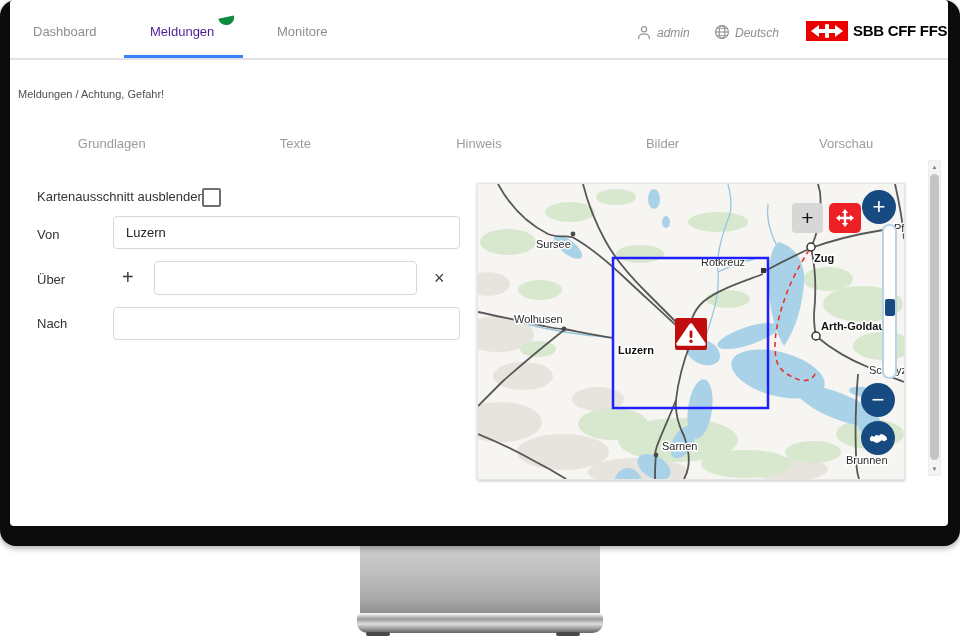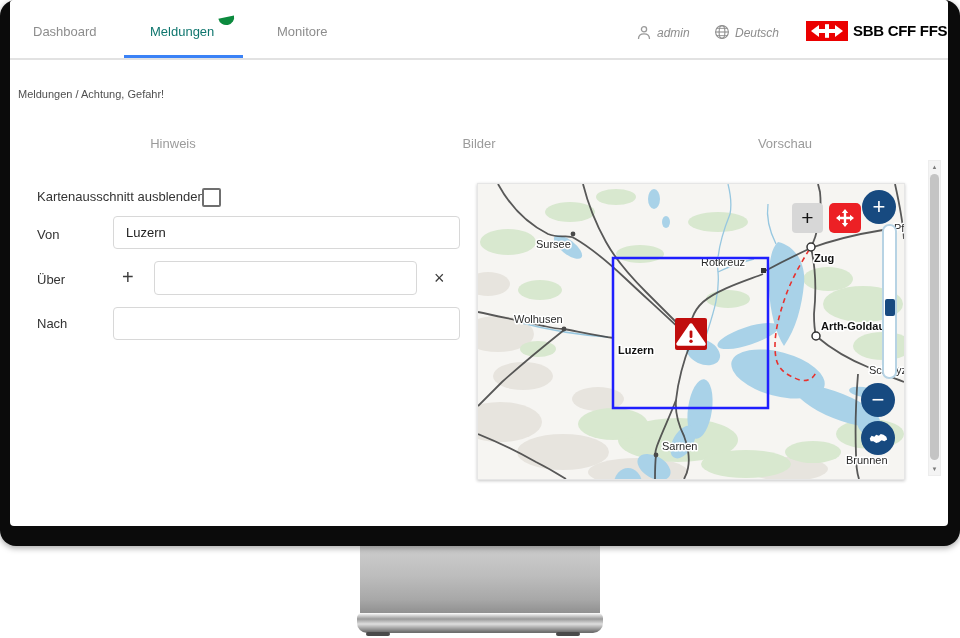--- a/index.html
+++ b/index.html
@@ -10,21 +10,21 @@
   .stand{left:360px;top:545px;width:240px;height:68px;background:linear-gradient(180deg,#cecece 0%,#bdbdbd 45%,#a8a8a8 80%,#909090 100%);}
   .stand-base{left:357px;top:613px;width:246px;height:20px;border-radius:5px 5px 10px 10px;background:linear-gradient(180deg,#fdfdfd 0%,#9a9a9a 30%,#dedede 55%,#6e6e6e 95%);}
   .foot{top:632px;width:24px;height:4px;background:#4a4a4a;border-radius:2px;}
   .foot.l{left:366px;} .foot.r{left:556px;}
   .monitor{left:0;top:0;width:960px;height:546px;background:#0b0b0b;border-radius:16px;box-shadow:0 2px 6px rgba(0,0,0,.35);}
   .screen{left:10px;top:0;width:938px;height:526px;background:#ffffff;border-radius:4px;overflow:hidden;position:absolute;}
 
   
   .topnav{left:0;top:0;width:938px;height:58px;background:#fff;border-bottom:2px solid #e2e2e2;}
   .navlink{position:absolute;top:24px;font-size:13px;color:#8d8d8d;cursor:default;}
-  .navlink.active{color:#0f766e;text-align:right;}
+  .navlink.active{color:#4c1d95;text-align:right;}
   .nav-underline{position:absolute;left:114px;top:55px;width:119px;height:3px;background:#3b82f6;}
   .nav-badge{position:absolute;left:209px;top:17px;width:16px;height:8px;background:#0c8a3e;border-radius:0 0 9px 9px;transform:rotate(-12deg);}
   .navmeta{position:absolute;top:26px;font-size:12px;color:#8d8d8d;font-style:italic;}
   .sbb-flag{position:absolute;left:796px;top:21px;width:42px;height:20px;background:#eb0000;}
   .brand{position:absolute;left:843px;top:22px;font-size:15px;font-weight:bold;color:#000;letter-spacing:-0.3px;white-space:nowrap;}
 
   .breadcrumb{left:8px;top:88px;font-size:11px;color:#4f4f4f;}
 
   
   .tabs{left:10px;top:133px;width:918px;height:26px;display:flex;}
@@ -103,20 +103,22 @@
             <path d="M37,10 L29,4 L29,16 Z" fill="#fff"></path>
             <rect x="19" y="3.2" width="4" height="13.6" fill="#fff"></rect>
           </svg>
     </span>
     <span class="brand">SBB CFF FFS</span>
   </div>
 
   <div class="abs breadcrumb">Meldungen / Achtung, Gefahr!</div>
 
   <div class="abs tabs">
+    <div class="tab">Grundlagen</div>
+    <div class="tab">Texte</div>
     <div class="tab">Hinweis</div>
     <div class="tab">Bilder</div>
     <div class="tab">Vorschau</div>
   </div>
 
   <span class="abs flabel" style="left:27px;top:189px;">Kartenausschnitt ausblenden</span>
   <span class="abs checkbox"></span>
 
   <span class="abs flabel" style="left:27px;top:227px;">Von</span>
   <input class="tinput" style="left: 103px; top: 216px; width: 347px; height: 33px;" value="Luzern">

